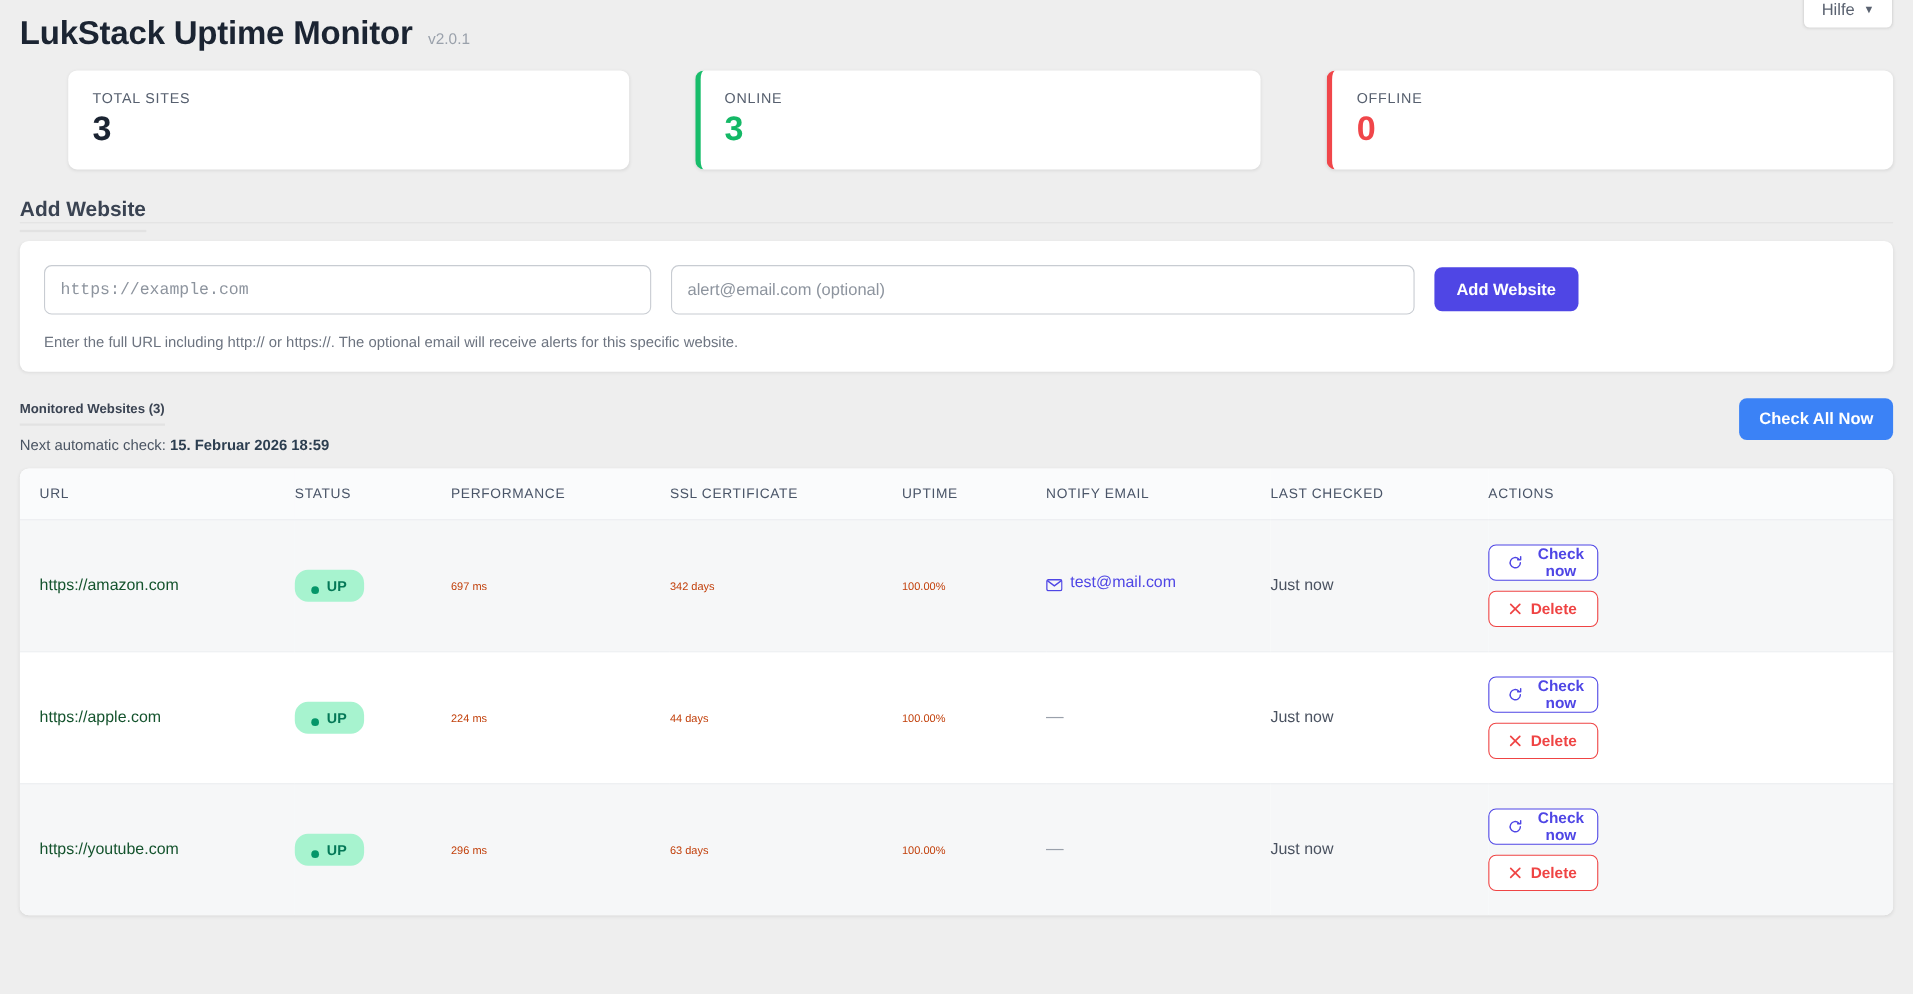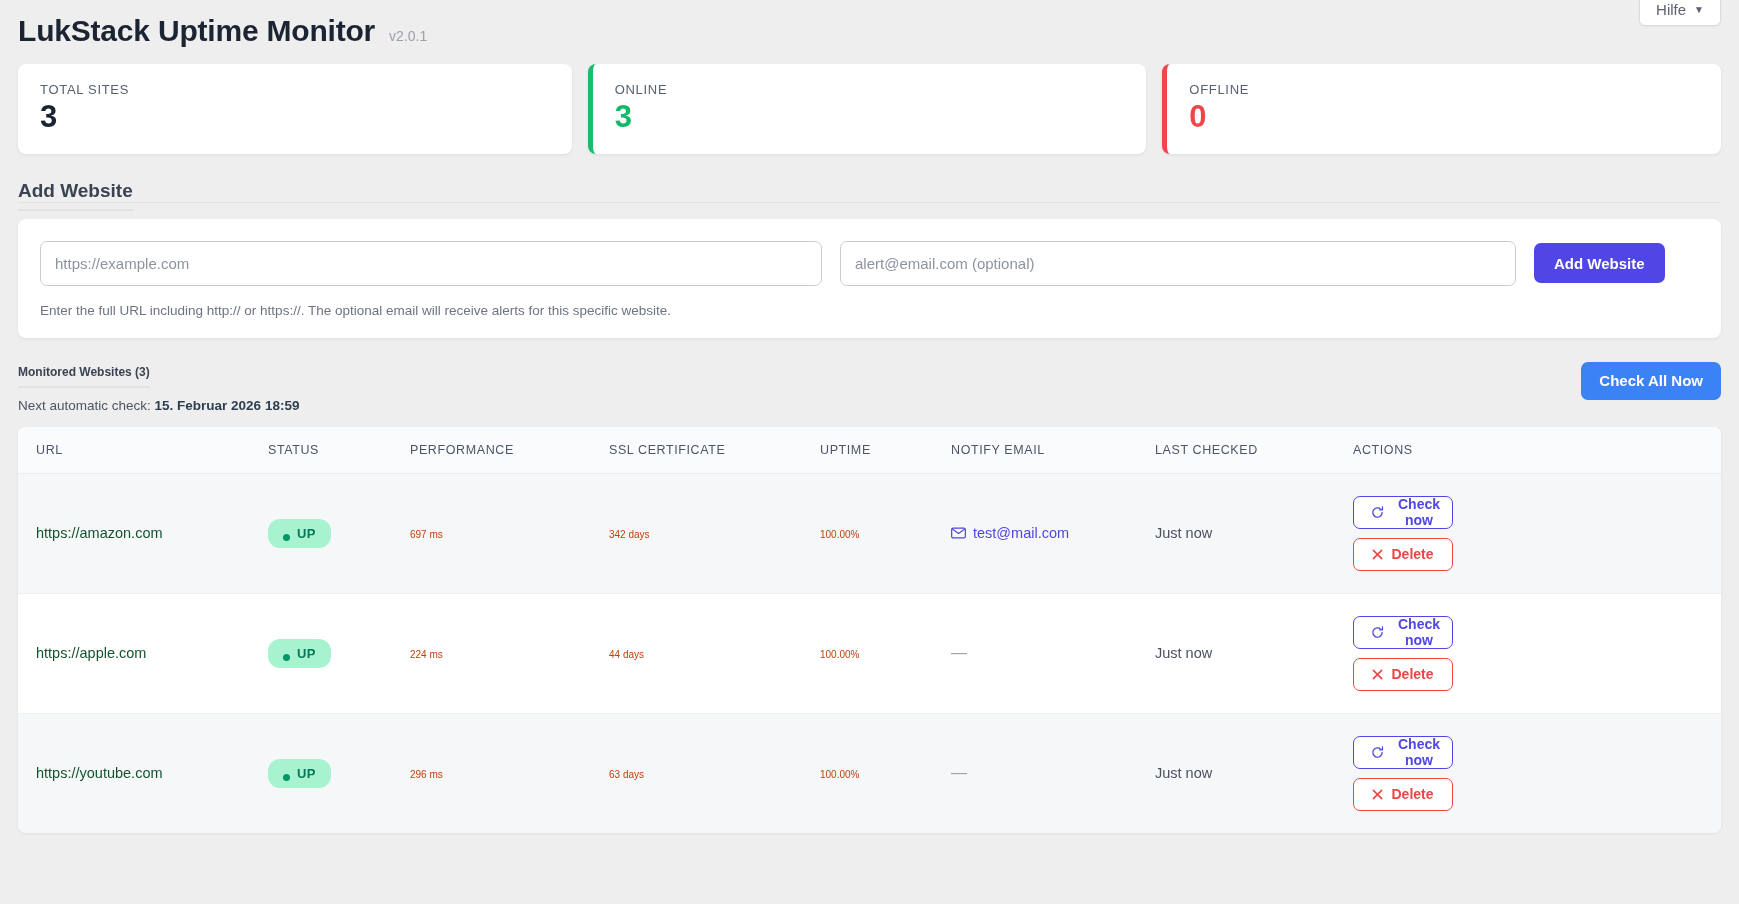--- a/index.html
+++ b/index.html
@@ -37,20 +37,21 @@
 
   
   .stats { display: flex; gap: 16px; margin-top: 16px; }
   .stat-card {
     flex: 1;
     background: #ffffff;
     border-radius: 8px;
     box-shadow: 0 1px 3px rgba(0,0,0,.08);
     padding: 18px 22px 20px 22px;
     min-height: 86px;
+    margin-left: 44px;
   }
   .stat-card.accent-green { border-left: 5px solid #18bd6b; }
   .stat-card.accent-red   { border-left: 5px solid #f0464a; }
   .stat-label {
     font-size: 13px; letter-spacing: .7px; color: #57606f;
     text-transform: uppercase; margin-bottom: 4px;
   }
   .stat-value { font-size: 31px; font-weight: bold; line-height: 1.05; }
   .v-dark  { color: #1b2432; }
   .v-green { color: #14b866; }
@@ -78,21 +79,21 @@
     border: 1px solid #c8ccd2;
     border-radius: 7px;
     padding: 0 14px;
     font-size: 15px;
     color: #2c3e50;
     background: #fff;
     font-family: "Liberation Sans", sans-serif;
     outline: none;
   }
   .inp::placeholder { color: #8d949e; }
-  .inp-url   { width: 782px; }
+  .inp-url   { width: 552px; font-family: Liberation Mono, monospace; }
   .inp-email { width: 676px; }
   .btn-add {
     background: #4f46e5;
     color: #ffffff;
     border: none;
     border-radius: 7px;
     font-size: 15px; font-weight: bold;
     height: 40px;
     padding: 0 20px;
     cursor: pointer;
@@ -162,21 +163,21 @@
     border-radius: 12px;
     padding: 7px 15px;
     font-size: 13px; font-weight: bold; letter-spacing: .3px;
   }
   .dot { width: 7px; height: 7px; border-radius: 50%; background: #059669; display: inline-block; }
 
   .val-green { color: #c2410c; font-size: 10px; }
   .muted-dash { color: #9aa1ab; font-size: 16px; }
   .last-checked { color: #4a5260; font-size: 14.5px; }
 
-  .email-cell { display: inline-flex; align-items: center; gap: 7px; color: #4f46e5; font-size: 14.5px; }
+  .email-cell { display: inline-flex; align-items: flex-end; gap: 7px; color: #4f46e5; font-size: 14.5px; }
   .mail-ico { display: inline-flex; }
 
   .actions-wrap { display: flex; flex-direction: column; gap: 9px; align-items: flex-start; }
   .btn-row {
     display: inline-flex; align-items: center; justify-content: center; gap: 8px;
     border-radius: 7px; background: #fff;
     font-size: 14px; font-weight: bold;
     height: 33px; width: 100px;
     cursor: pointer;
     font-family: "Liberation Sans", sans-serif;

